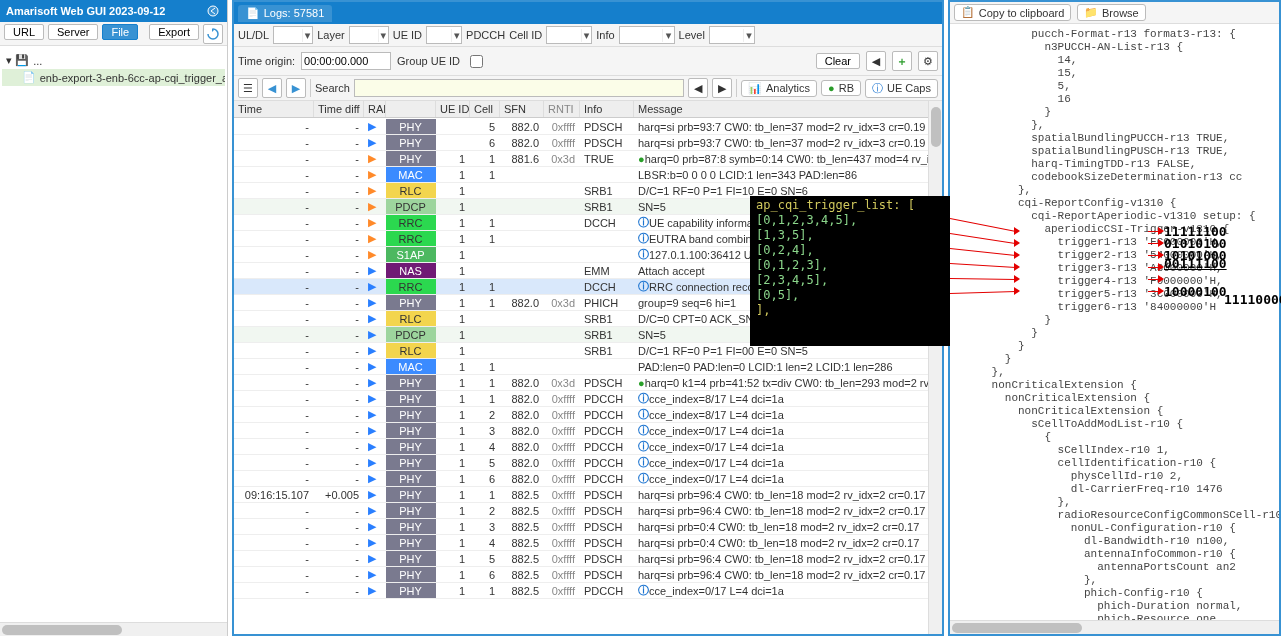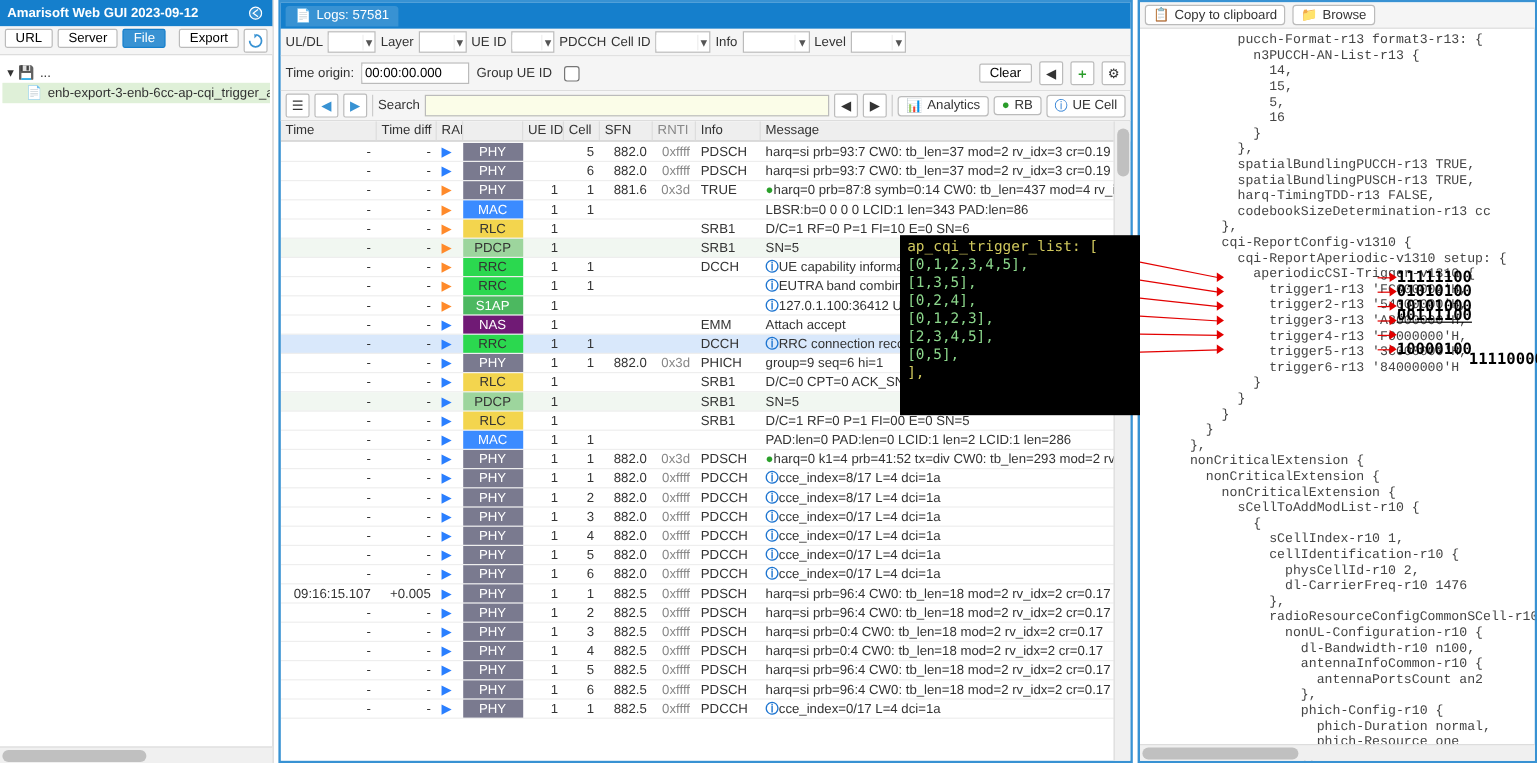--- a/index.html
+++ b/index.html
@@ -194,21 +194,21 @@
       <span class="pill analytics">
           <span class="dot">📊</span>
           <span>Analytics</span>
         </span>
       <span class="pill">
           <span style="color:#2a9c2a">●</span>
           <span>RB</span>
         </span>
       <span class="pill">
           <span style="color:#1c74d0">ⓘ</span>
-          <span>UE Cell</span>
+          <span>UE Caps</span>
         </span>
     </div>
 
     <div class="grid">
       <div class="ghead">
         <div class="col-time">Time</div>
         <div class="col-diff">Time diff</div>
         <div class="col-ran">RAN</div>
         <div class="col-layer"></div>
         <div class="col-ueid">UE ID</div>

